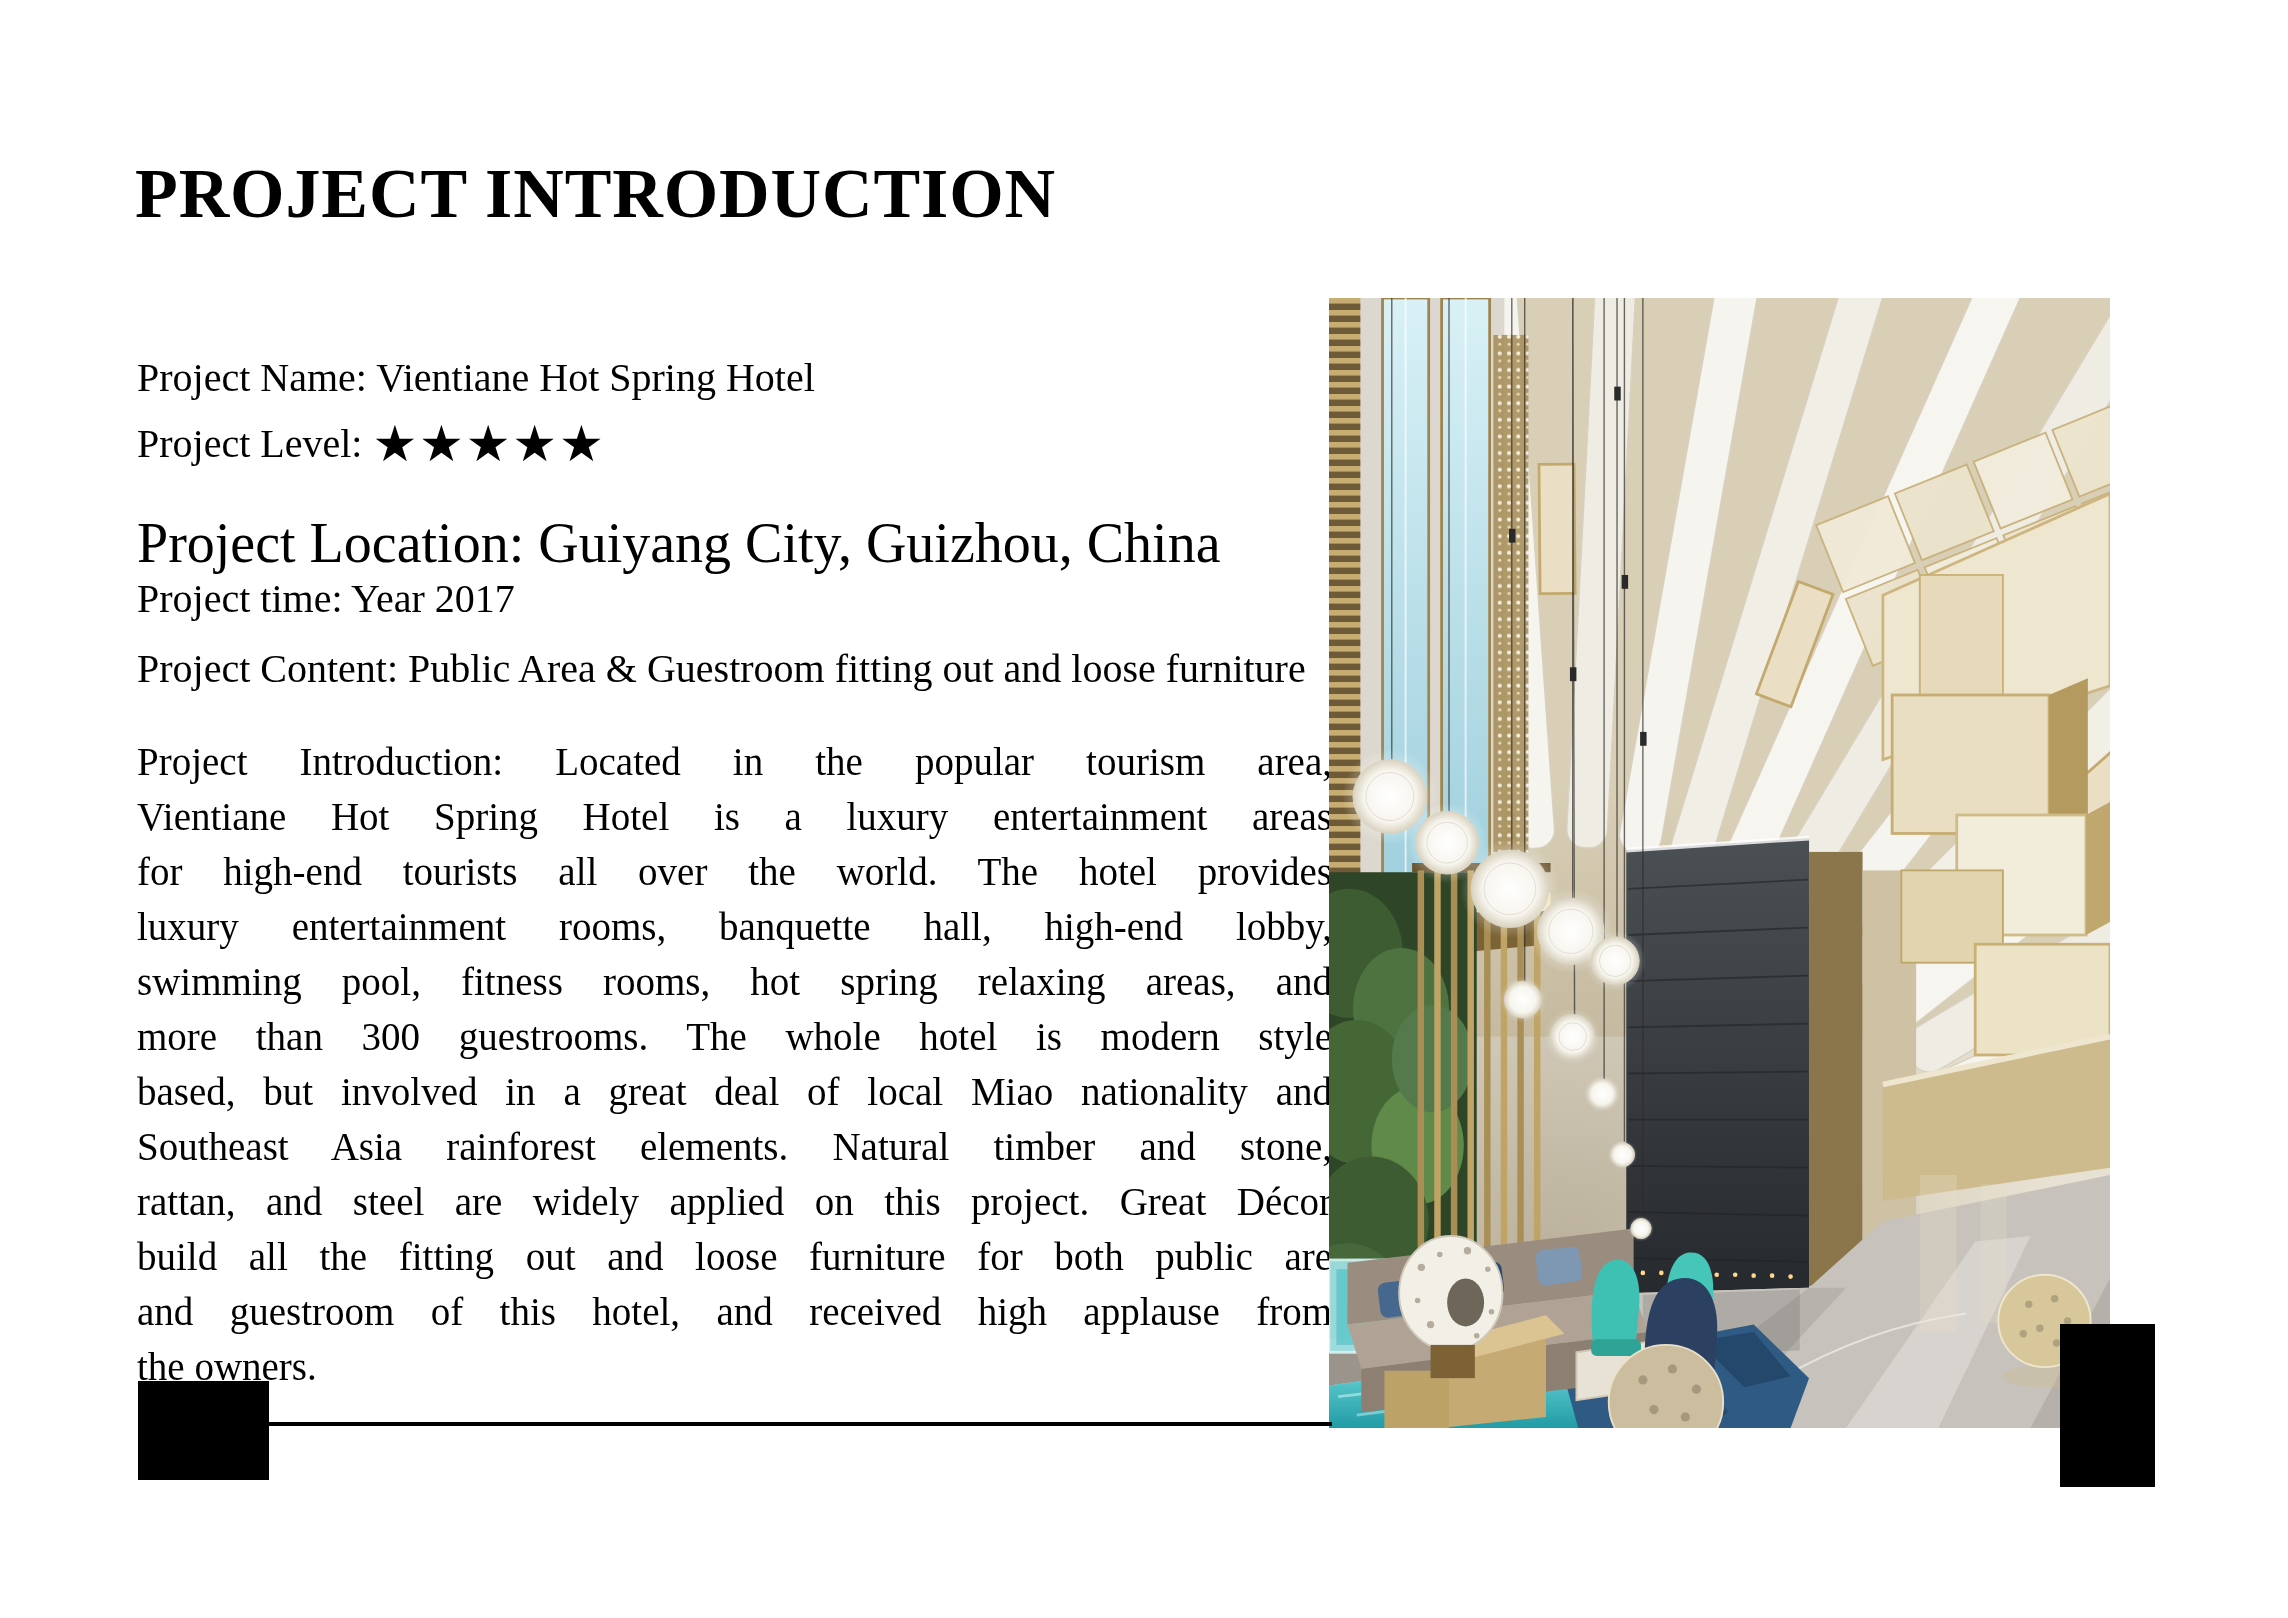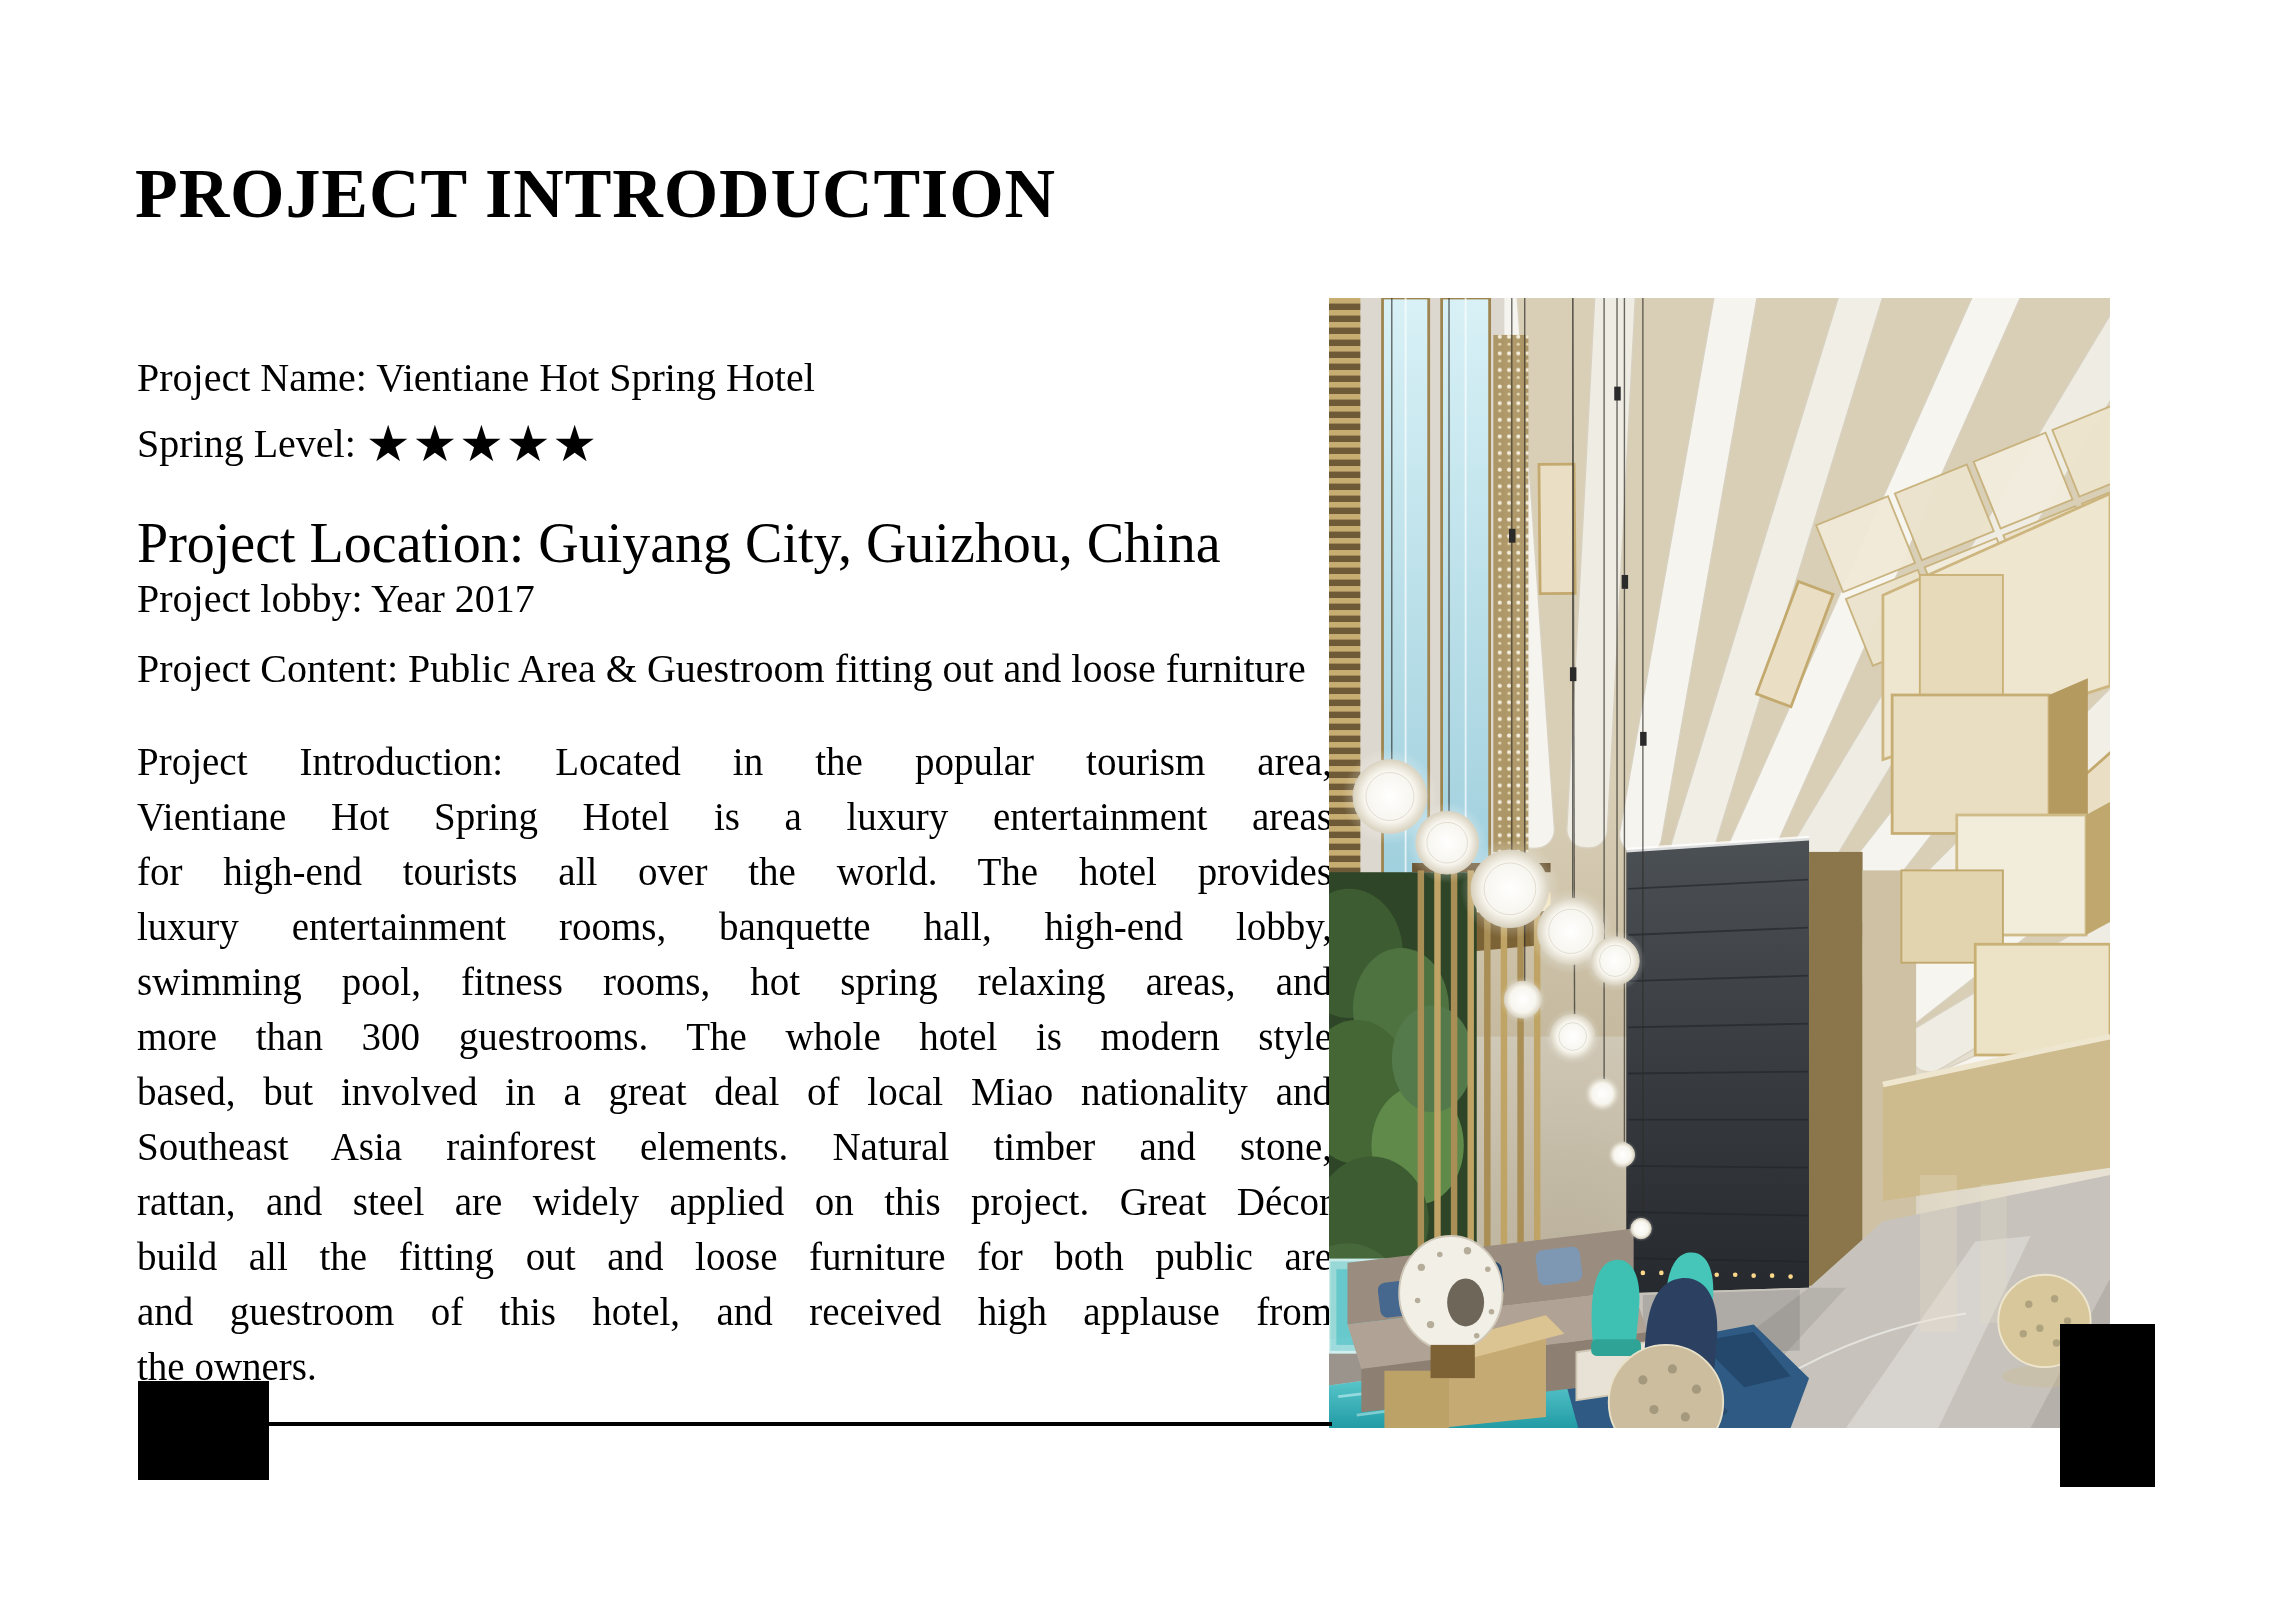--- a/index.html
+++ b/index.html
@@ -42,31 +42,31 @@
 <div class="page">
 
   <h1 class="doc-title">PROJECT INTRODUCTION</h1>
 
   <div class="info-row" id="row-name">
     <span>Project Name:</span>
     <span>Vientiane Hot Spring Hotel</span>
   </div>
 
   <div class="info-row" id="row-level">
-    <span>Spring Level:</span>
+    <span>Project Level:</span>
     <span class="stars">★★★★★</span>
   </div>
 
   <div class="info-row" id="row-location">
     <span>Project Location:</span>
     <span>Guiyang City, Guizhou, China</span>
   </div>
 
   <div class="info-row" id="row-time">
-    <span>Project lobby:</span>
+    <span>Project time:</span>
     <span>Year 2017</span>
   </div>
 
   <div class="info-row" id="row-content">
     <span>Project Content:</span>
     <span>Public Area &amp; Guestroom fitting out and loose furniture</span>
   </div>
 
   <div class="paragraph">
       <div class="para-line">Project Introduction: Located in the popular tourism area,</div>

